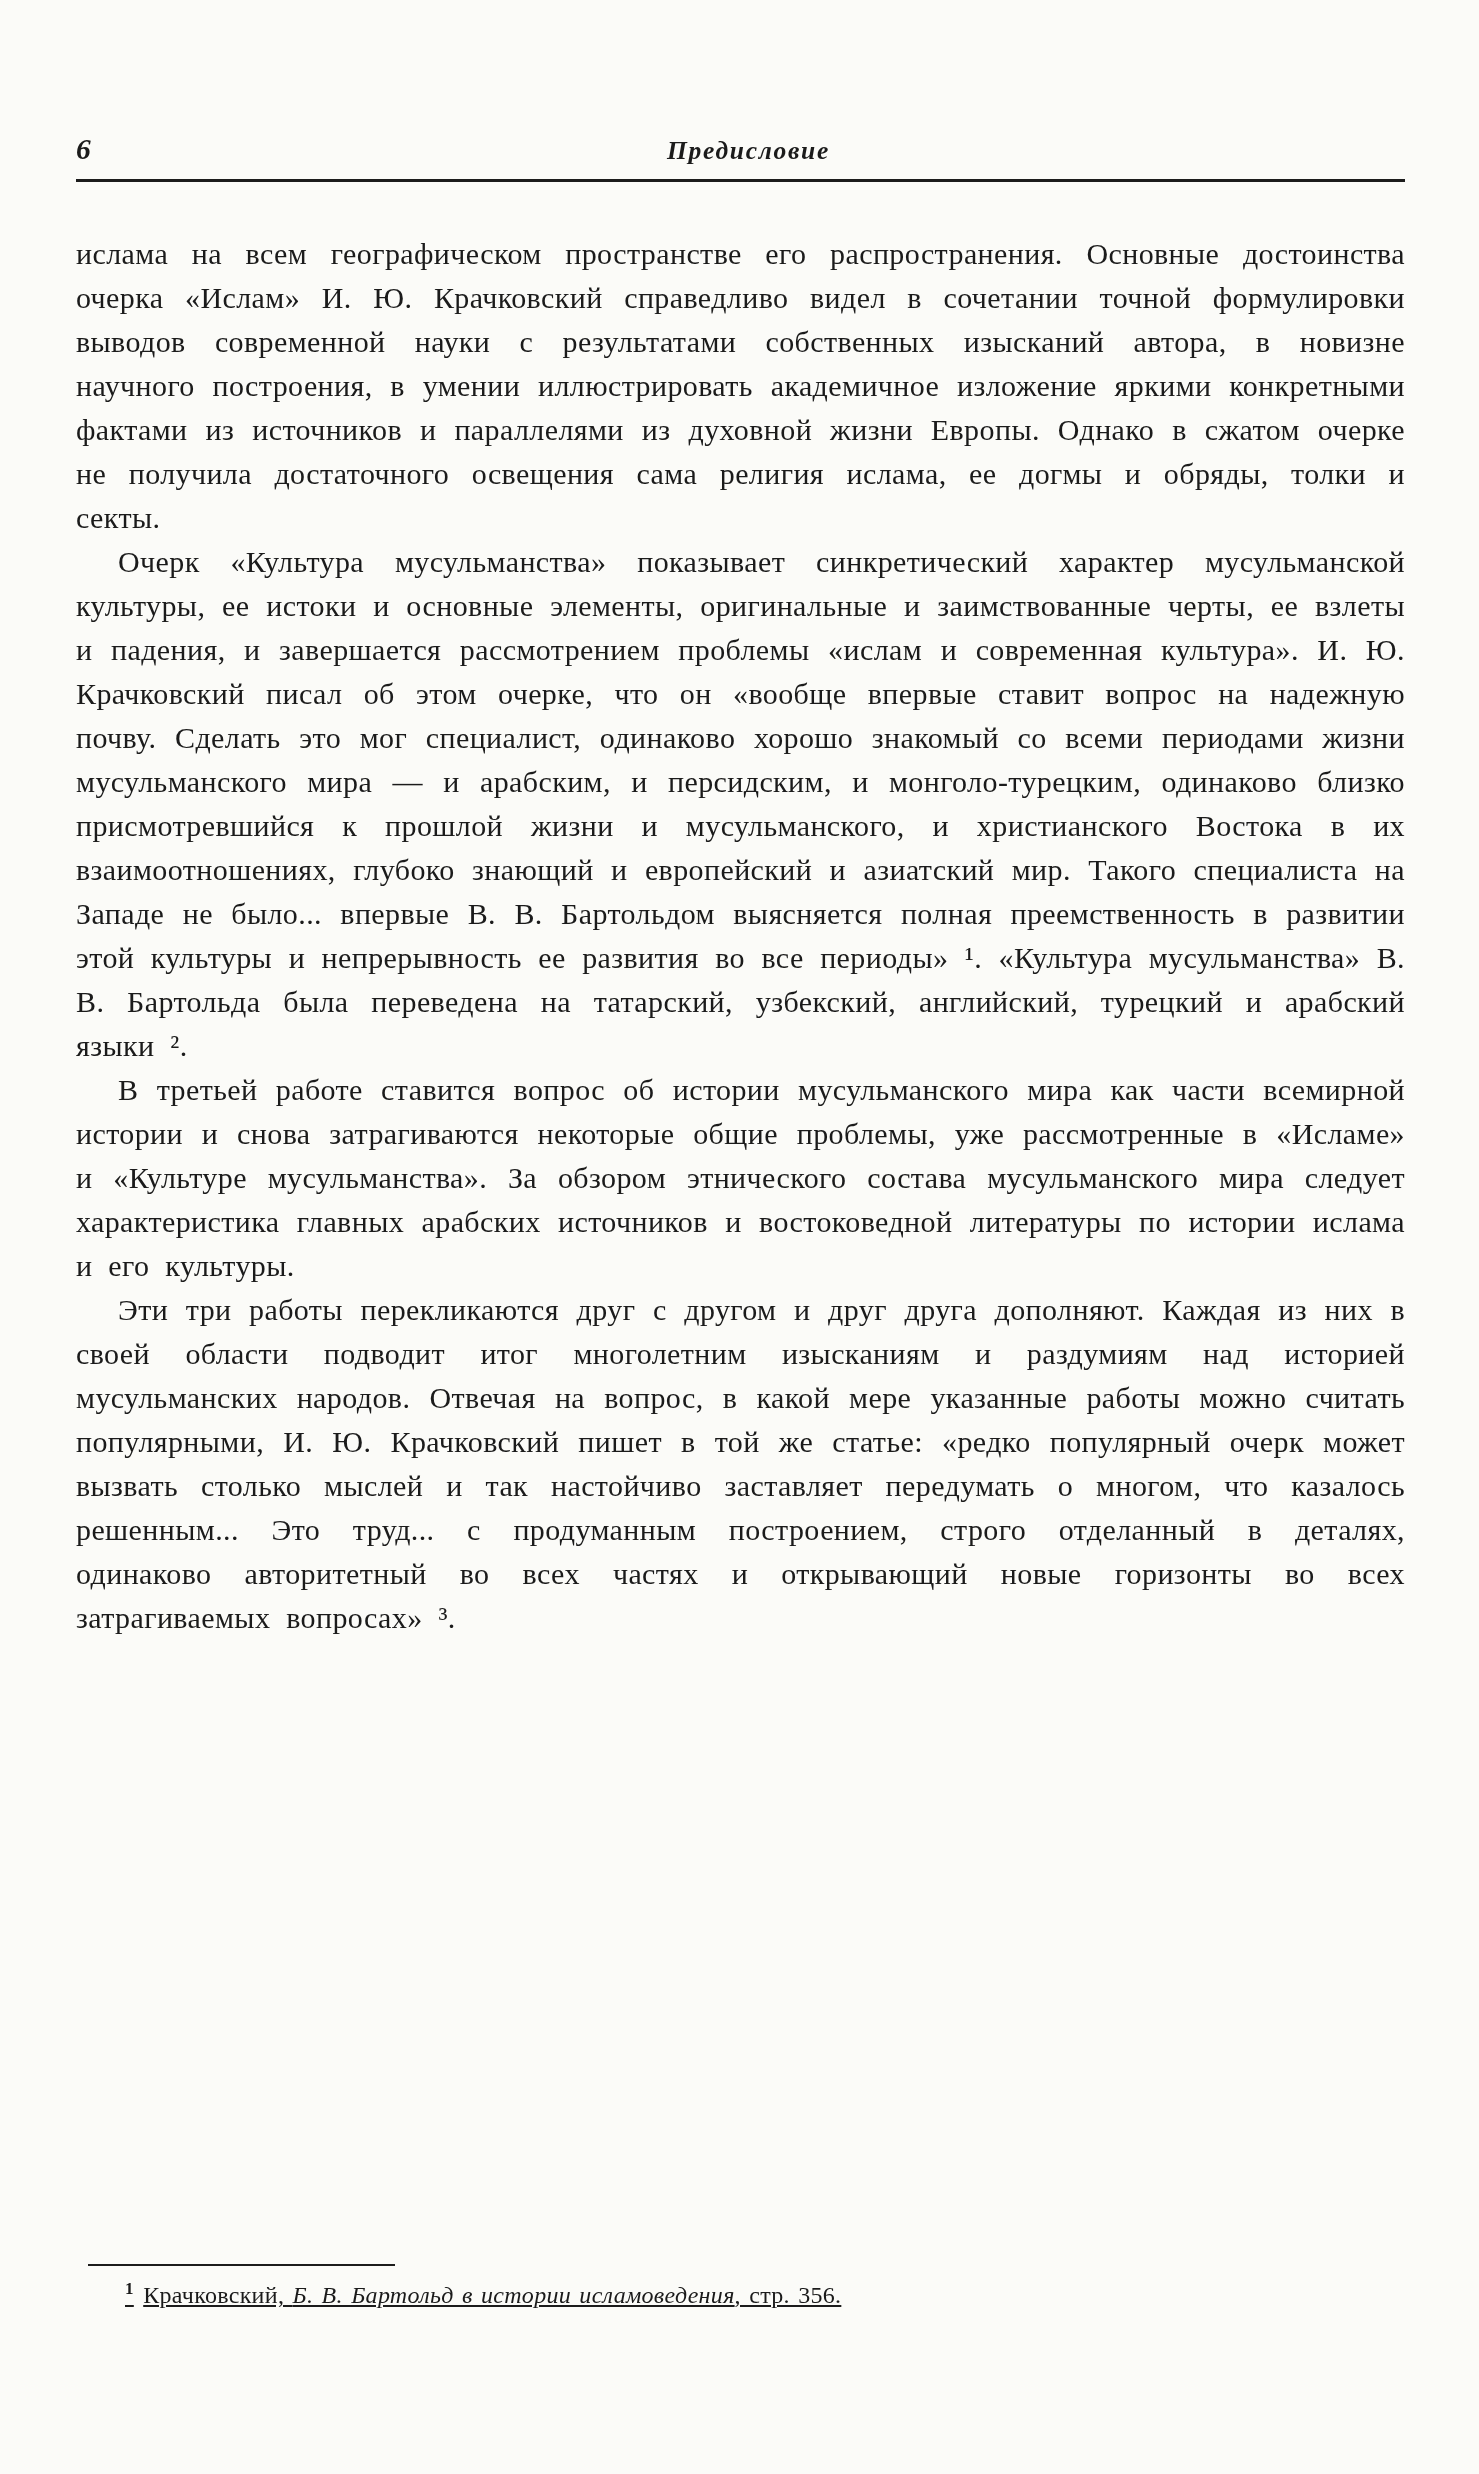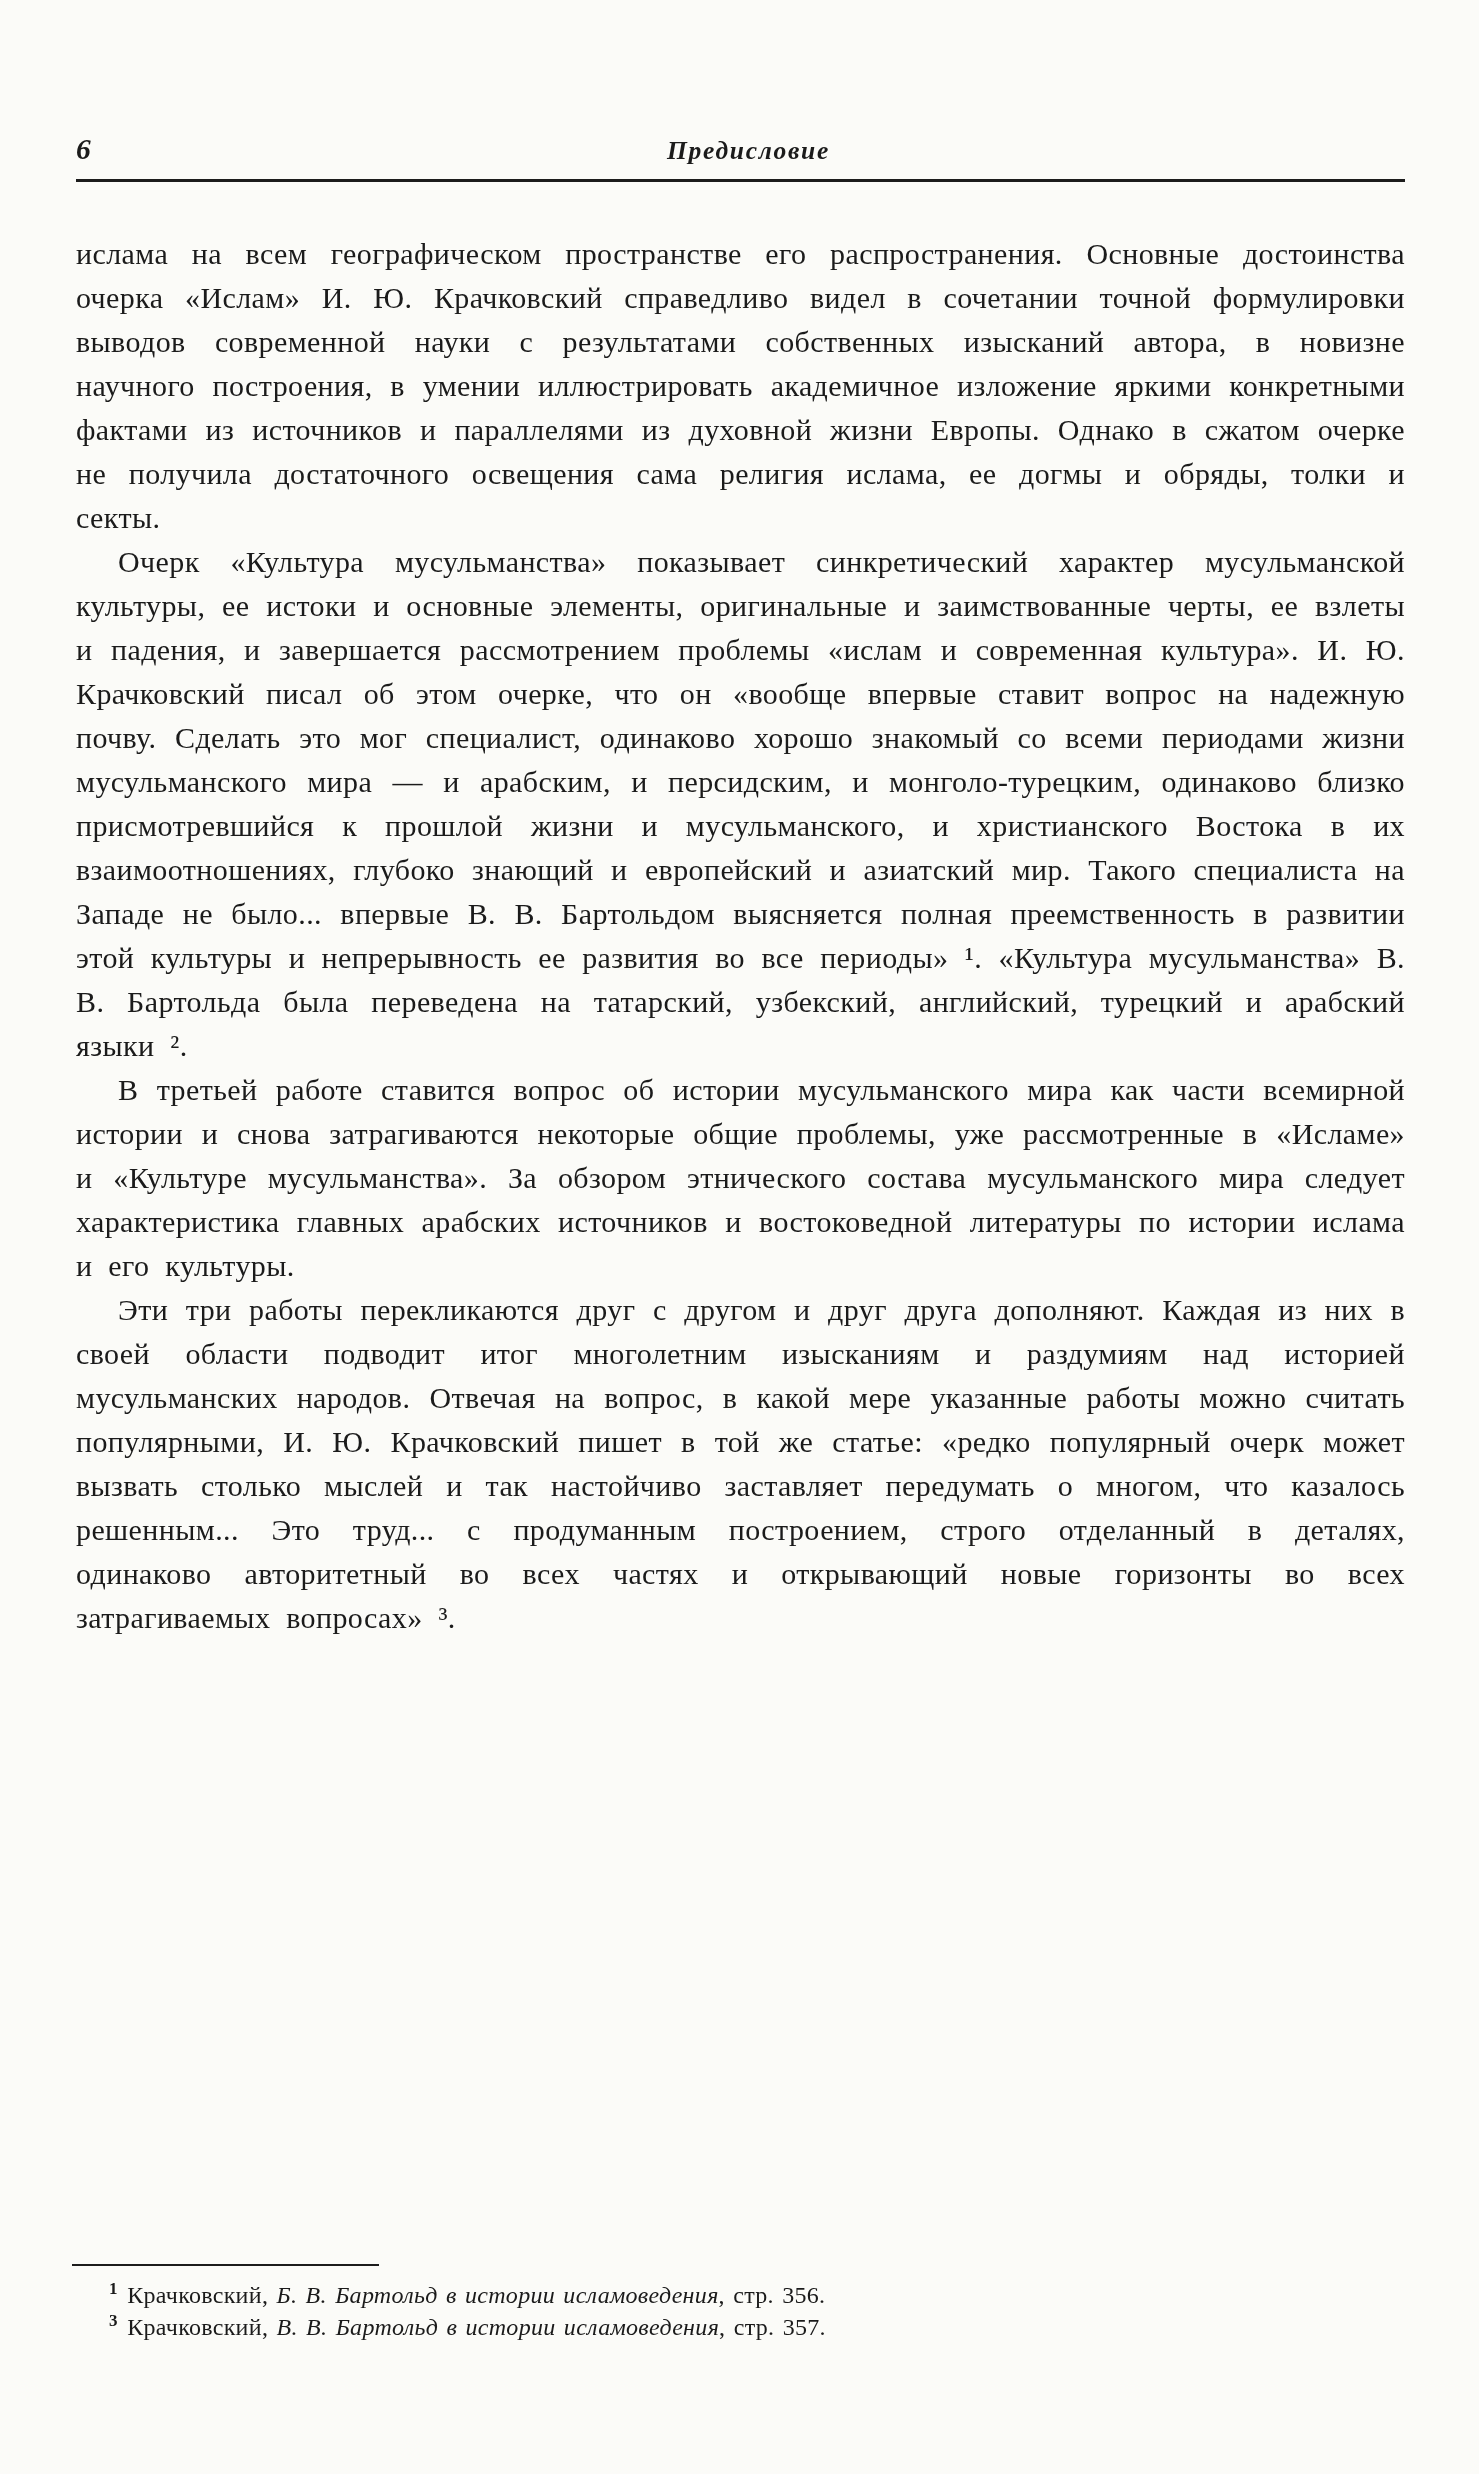--- a/index.html
+++ b/index.html
@@ -61,23 +61,24 @@
     line-height: 44px;
     letter-spacing: 0.4px;
     word-spacing: 8px;
     text-align: justify;
   }
   .para { margin: 0; }
   .para.indent { text-indent: 42px; }
   
   .footnote-block {
     position: absolute;
-    left: 72px;
+    left: 88px;
     top: 2264px;
     width: 1329px;
+    text-decoration: underline;
   }
   .footnote-rule {
     width: 307px;
     height: 2px;
     background: #1c1c1c;
     margin-bottom: 13.4px;
   }
   .footnote {
     font-size: 24px;
     line-height: 32px;
@@ -110,18 +111,17 @@
       <p class="para">ислама на всем географическом пространстве его распространения. Основные достоинства очерка «Ислам» И. Ю. Крачковский справедливо видел в сочетании точной формулировки выводов современной науки с результатами собственных изысканий автора, в новизне научного построения, в умении иллюстрировать академичное изложение яркими конкретными фактами из источников и параллелями из духовной жизни Европы. Однако в сжатом очерке не получила достаточного освещения сама религия ислама, ее догмы и обряды, толки и секты.</p>
       <p class="para indent">Очерк «Культура мусульманства» показывает синкретический характер мусульманской культуры, ее истоки и основные элементы, оригинальные и заимствованные черты, ее взлеты и падения, и завершается рассмотрением проблемы «ислам и современная культура». И. Ю. Крачковский писал об этом очерке, что он «вообще впервые ставит вопрос на надежную почву. Сделать это мог специалист, одинаково хорошо знакомый со всеми периодами жизни мусульманского мира — и арабским, и персидским, и монголо-турецким, одинаково близко присмотревшийся к прошлой жизни и мусульманского, и христианского Востока в их взаимоотношениях, глубоко знающий и европейский и азиатский мир. Такого специалиста на Западе не было... впервые В. В. Бартольдом выясняется полная преемственность в развитии этой культуры и непрерывность ее развития во все периоды» ¹. «Культура мусульманства» В. В. Бартольда была переведена на татарский, узбекский, английский, турецкий и арабский языки ².</p>
       <p class="para indent">В третьей работе ставится вопрос об истории мусульманского мира как части всемирной истории и снова затрагиваются некоторые общие проблемы, уже рассмотренные в «Исламе» и «Культуре мусульманства». За обзором этнического состава мусульманского мира следует характеристика главных арабских источников и востоковедной литературы по истории ислама и его культуры.</p>
       <p class="para indent">Эти три работы перекликаются друг с другом и друг друга дополняют. Каждая из них в своей области подводит итог многолетним изысканиям и раздумиям над историей мусульманских народов. Отвечая на вопрос, в какой мере указанные работы можно считать популярными, И. Ю. Крачковский пишет в той же статье: «редко популярный очерк может вызвать столько мыслей и так настойчиво заставляет передумать о многом, что казалось решенным... Это труд... с продуманным построением, строго отделанный в деталях, одинаково авторитетный во всех частях и открывающий новые горизонты во всех затрагиваемых вопросах» ³.</p>
     </main>
 
   <section class="footnote-block">
     <div class="footnote-rule"></div>
     <div id="footnotes">
         <p class="footnote"><sup class="fn-marker">1</sup><span>Крачковский, </span><span class="italic">Б. В. Бартольд в истории исламоведения</span><span>, стр. 356.</span></p>
-        <p class="footnote"><sup class="fn-marker">3</sup><span>Крачковский, </span><span class="italic">В. В. Бартольд в истории исламоведения</span><span>, стр. 357.</span></p>
       </div>
   </section>
 
 </div>
 
 
 </body></html>

